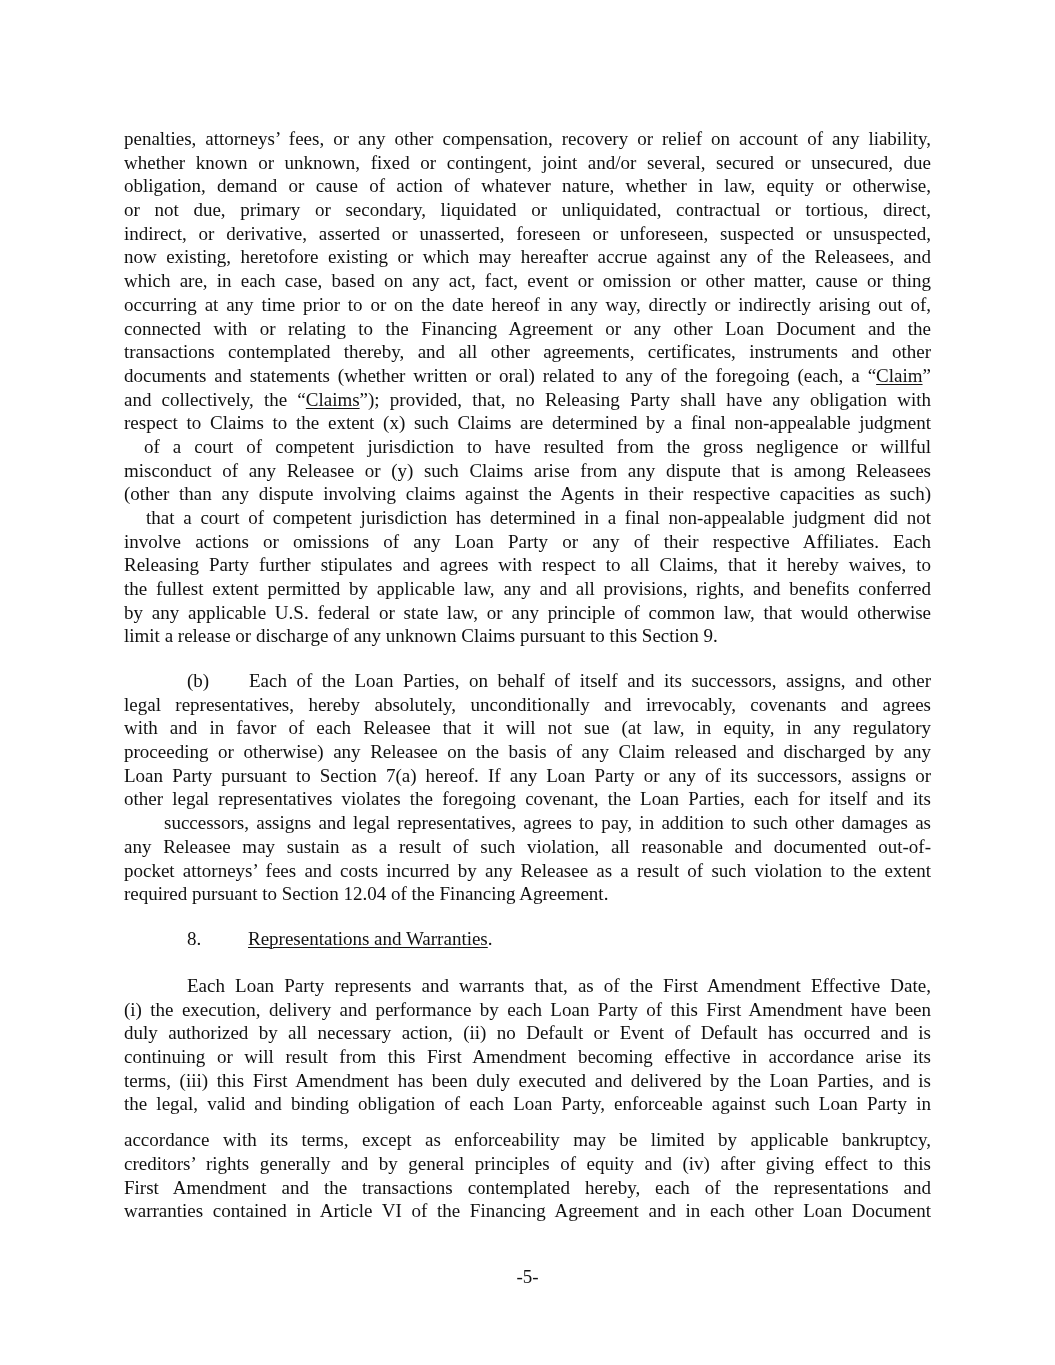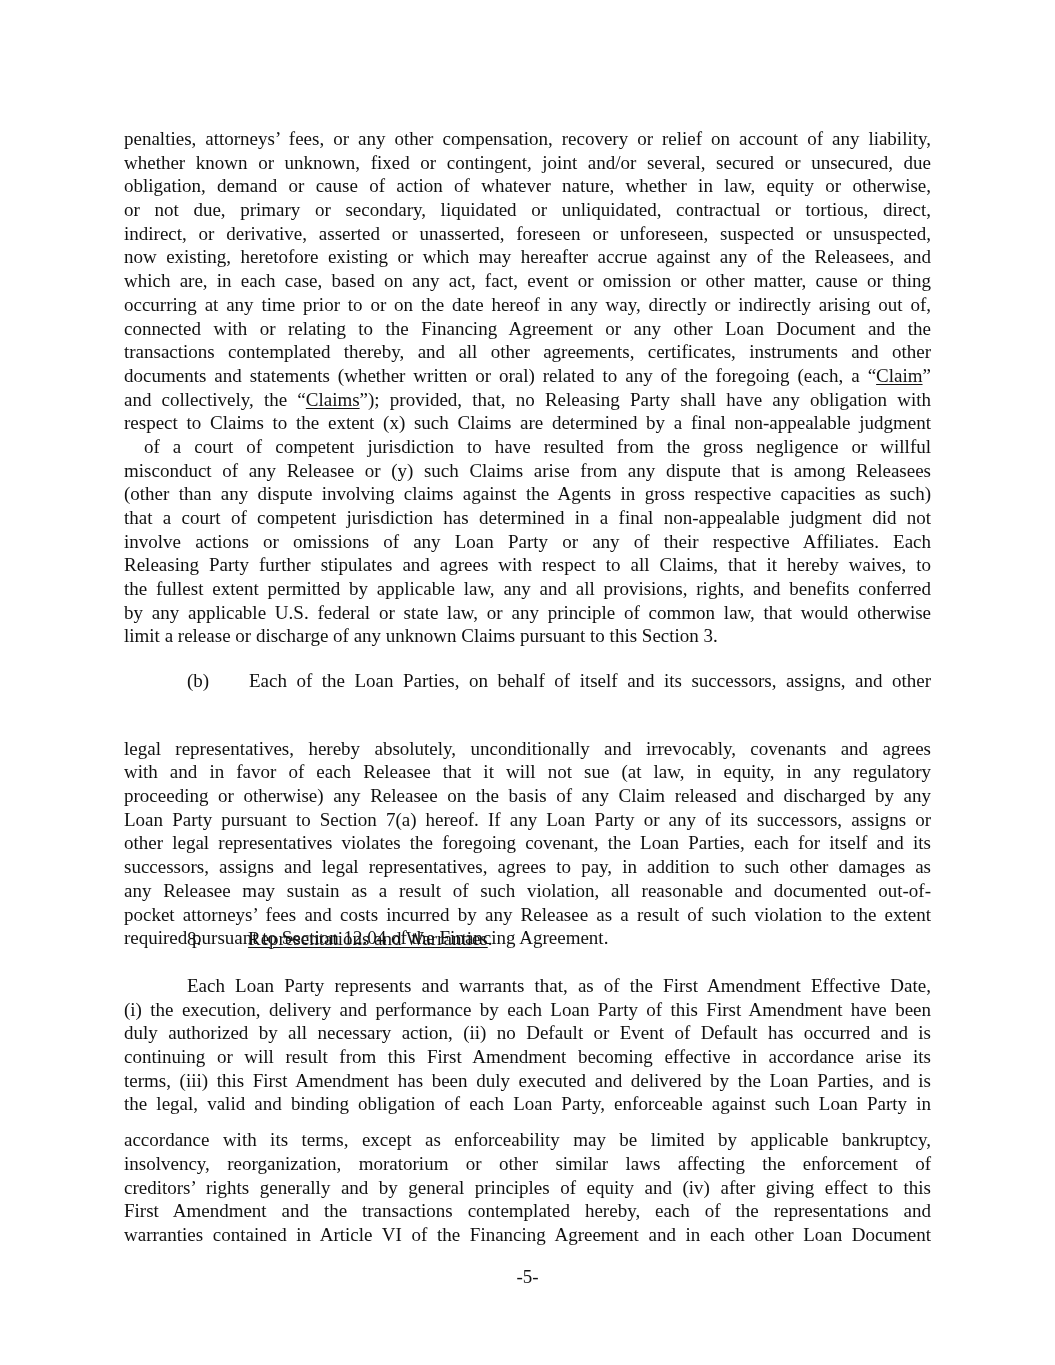--- a/index.html
+++ b/index.html
@@ -38,54 +38,53 @@
     <div class="line" style="white-space: nowrap; word-spacing: 0px;">now existing, heretofore existing or which may hereafter accrue against any of the Releasees, and</div>
     <div class="line" style="white-space: nowrap; word-spacing: 0px;">which are, in each case, based on any act, fact, event or omission or other matter, cause or thing</div>
     <div class="line" style="white-space: nowrap; word-spacing: 0px;">occurring at any time prior to or on the date hereof in any way, directly or indirectly arising out of,</div>
     <div class="line" style="white-space: nowrap; word-spacing: 0px;">connected with or relating to the Financing Agreement or any other Loan Document and the</div>
     <div class="line" style="white-space: nowrap; word-spacing: 0px;">transactions contemplated thereby, and all other agreements, certificates, instruments and other</div>
     <div class="line" style="white-space: nowrap; word-spacing: 0px;"><span>documents and statements (whether written or oral) related to any of the foregoing (each, a “</span><span class="u">Claim</span><span>”</span></div>
     <div class="line" style="white-space: nowrap; word-spacing: 0px;"><span>and collectively, the “</span><span class="u">Claims</span><span>”); provided, that, no Releasing Party shall have any obligation with</span></div>
     <div class="line" style="white-space: nowrap; word-spacing: 0px;">respect to Claims to the extent (x) such Claims are determined by a final non-appealable judgment</div>
     <div class="line" style="white-space: nowrap; word-spacing: 0px; margin-left: 20px;">of a court of competent jurisdiction to have resulted from the gross negligence or willful</div>
     <div class="line" style="white-space: nowrap; word-spacing: 0px;">misconduct of any Releasee or (y) such Claims arise from any dispute that is among Releasees</div>
-    <div class="line" style="white-space: nowrap; word-spacing: 0px;">(other than any dispute involving claims against the Agents in gross respective capacities as such)</div>
-    <div class="line" style="white-space: nowrap; word-spacing: 0px;">that a court of competent jurisdiction has determined in a final non-appealable judgment did not</div>
+    <div class="line" style="white-space: nowrap; word-spacing: 0px;">(other than any dispute involving claims against the Agents in their respective capacities as such)</div>
+    <div class="line" style="white-space: nowrap; word-spacing: 0px; margin-left: 22px;">that a court of competent jurisdiction has determined in a final non-appealable judgment did not</div>
     <div class="line" style="white-space: nowrap; word-spacing: 0px;">involve actions or omissions of any Loan Party or any of their respective Affiliates.  Each</div>
     <div class="line" style="white-space: nowrap; word-spacing: 0px;">Releasing Party further stipulates and agrees with respect to all Claims, that it hereby waives, to</div>
     <div class="line" style="white-space: nowrap; word-spacing: 0px;">the fullest extent permitted by applicable law, any and all provisions, rights, and benefits conferred</div>
     <div class="line" style="white-space: nowrap; word-spacing: 0px;">by any applicable U.S. federal or state law, or any principle of common law, that would otherwise</div>
-    <div class="line last">limit a release or discharge of any unknown Claims pursuant to this Section 3.</div>
+    <div class="line last">limit a release or discharge of any unknown Claims pursuant to this Section 9.</div>
   </div>
 
   <div class="block" style="top:669px;">
     <div class="line indent" style="white-space: nowrap; word-spacing: 0px;"><span class="tab">(b)</span><span>Each of the Loan Parties, on behalf of itself and its successors, assigns, and other</span></div>
-    <div class="line" style="white-space: nowrap; word-spacing: 0px; margin-top: 44px;">legal representatives, hereby absolutely, unconditionally and irrevocably, covenants and agrees</div>
+    <div class="line" style="white-space: nowrap; word-spacing: 0px;">legal representatives, hereby absolutely, unconditionally and irrevocably, covenants and agrees</div>
     <div class="line" style="white-space: nowrap; word-spacing: 0px;">with and in favor of each Releasee that it will not sue (at law, in equity, in any regulatory</div>
     <div class="line" style="white-space: nowrap; word-spacing: 0px;">proceeding or otherwise) any Releasee on the basis of any Claim released and discharged by any</div>
     <div class="line" style="white-space: nowrap; word-spacing: 0px;">Loan Party pursuant to Section 7(a) hereof.  If any Loan Party or any of its successors, assigns or</div>
     <div class="line" style="white-space: nowrap; word-spacing: 0px;">other legal representatives violates the foregoing covenant, the Loan Parties, each for itself and its</div>
-    <div class="line" style="white-space: nowrap; word-spacing: 0px;">successors, assigns and legal representatives, agrees to pay, in addition to such other damages as</div>
+    <div class="line" style="white-space: nowrap; word-spacing: 0px; margin-left: 40px;">successors, assigns and legal representatives, agrees to pay, in addition to such other damages as</div>
     <div class="line" style="white-space: nowrap; word-spacing: 0px;">any Releasee may sustain as a result of such violation, all reasonable and documented out-of-</div>
     <div class="line" style="white-space: nowrap; word-spacing: 0px;">pocket attorneys’ fees and costs incurred by any Releasee as a result of such violation to the extent</div>
     <div class="line last">required pursuant to Section 12.04 of the Financing Agreement.</div>
   </div>
 
   <div class="heading">
     <span class="num">8.</span><span class="u">Representations and Warranties</span><span>.</span>
   </div>
 
   <div class="block" style="top:974px;">
     <div class="line indent" style="white-space: nowrap; word-spacing: 0px;">Each Loan Party represents and warrants that, as of the First Amendment Effective Date,</div>
     <div class="line" style="white-space: nowrap; word-spacing: 0px;">(i) the execution, delivery and performance by each Loan Party of this First Amendment have been</div>
     <div class="line" style="white-space: nowrap; word-spacing: 0px;">duly authorized by all necessary action, (ii) no Default or Event of Default has occurred and is</div>
     <div class="line" style="white-space: nowrap; word-spacing: 0px;">continuing or will result from this First Amendment becoming effective in accordance arise its</div>
     <div class="line" style="white-space: nowrap; word-spacing: 0px;">terms, (iii) this First Amendment has been duly executed and delivered by the Loan Parties, and is</div>
     <div class="line" style="white-space: nowrap; word-spacing: 0px;">the legal, valid and binding obligation of each Loan Party, enforceable against such Loan Party in</div>
     <div class="line" style="white-space: nowrap; word-spacing: 0px; margin-top: 12px;">accordance with its terms, except as enforceability may be limited by applicable bankruptcy,</div>
-    <div class="line" style="white-space: nowrap; word-spacing: 0px;">insolvency, reorganization, moratorium or other similar laws affecting the enforcement of</div>
     <div class="line" style="white-space: nowrap; word-spacing: 0px;">creditors’ rights generally and by general principles of equity and (iv) after giving effect to this</div>
     <div class="line" style="white-space: nowrap; word-spacing: 0px;">First Amendment and the transactions contemplated hereby, each of the representations and</div>
     <div class="line" style="white-space: nowrap; word-spacing: 0px;">warranties contained in Article VI of the Financing Agreement and in each other Loan Document</div>
   </div>
 
   <div class="page-number">-5-</div>
 </div>
 
 </body></html>

